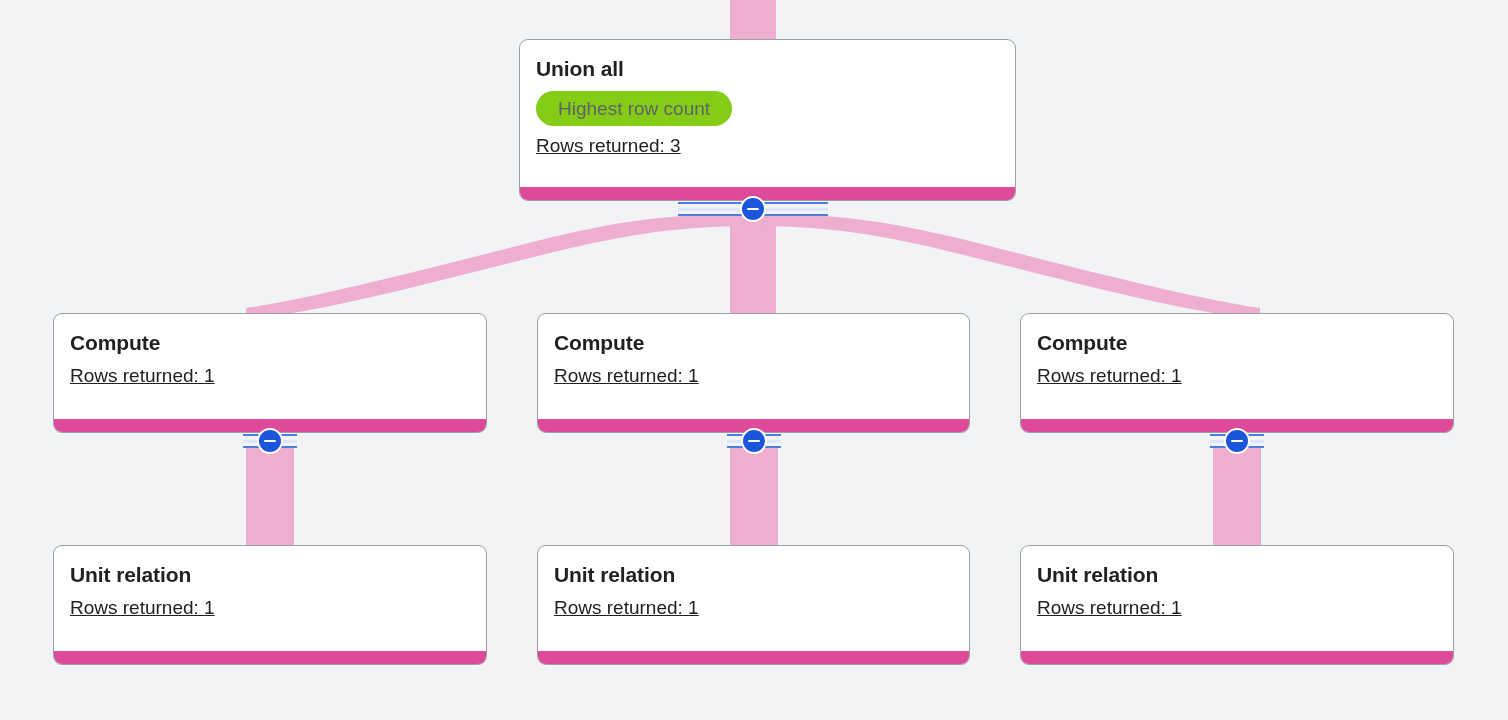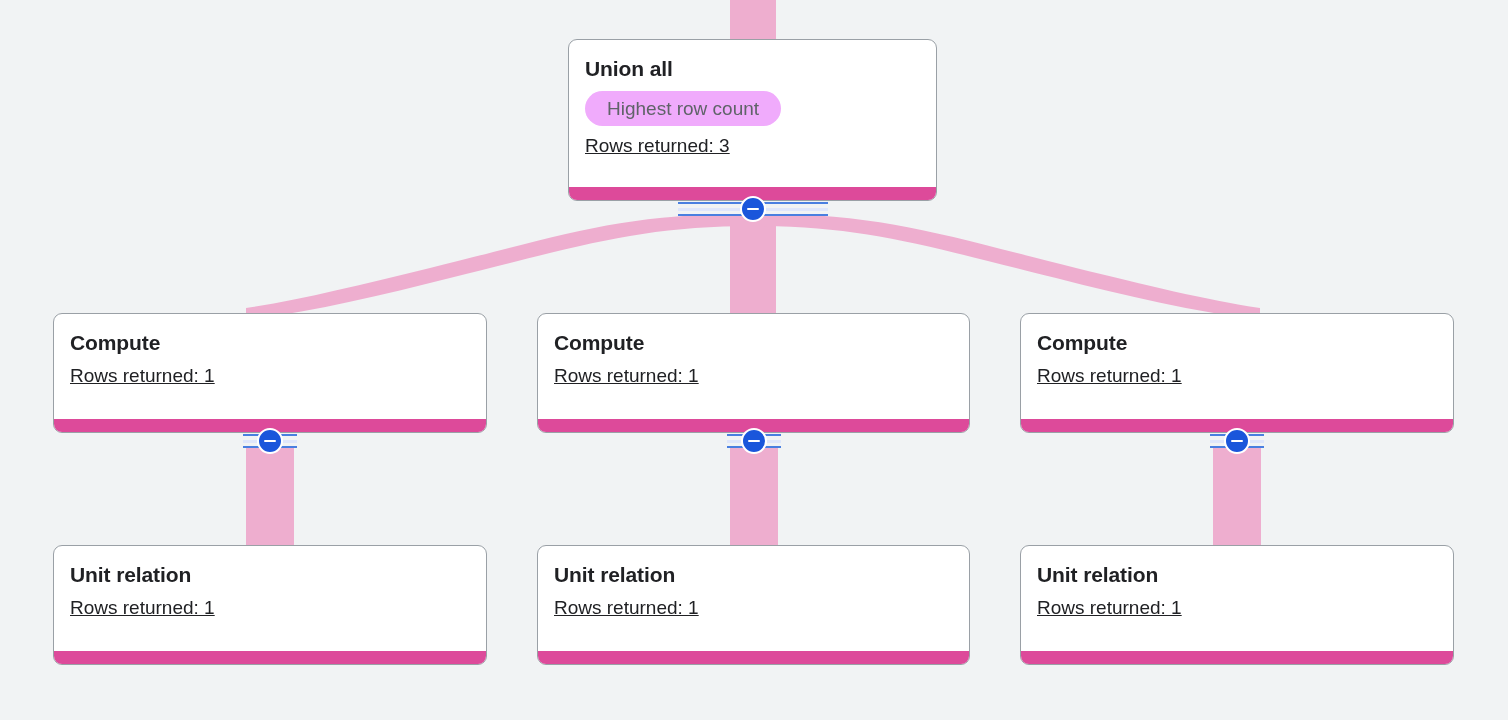--- a/index.html
+++ b/index.html
@@ -48,21 +48,21 @@
     line-height: 26px;
     font-weight: 700;
     color: #202124;
     letter-spacing: -0.1px;
     white-space: nowrap;
   }
   .node-badge {
     display: inline-block;
     margin-top: 9px;
     padding: 6px 22px;
-    background: #f0abfc;
+    background: #84cc16;
     border-radius: 18px;
     font-size: 19px;
     line-height: 23px;
     color: #5F6368;
     white-space: nowrap;
   }
   .node-metric {
     margin-top: 8px;
     font-size: 19px;
     line-height: 24px;
@@ -152,21 +152,21 @@
              Z" fill="#EEAECF"></path>
     <polygon points="1196,313 1236,313 1216,327" fill="#E294C2"></polygon>
 
     <path d="M 246 446 L 294 446 L 294 552 L 246 552 Z" fill="#EEAECF"></path>
 
     <path d="M 730 446 L 778 446 L 778 552 L 730 552 Z" fill="#EEAECF"></path>
 
     <path d="M 1213 446 L 1261 446 L 1261 552 L 1213 552 Z" fill="#EEAECF"></path>
   </svg>
 
-  <div class="node" style="left:568px; top:39px; width:369px; height:162px;">
+  <div class="node" style="left:519px; top:39px; width:497px; height:162px;">
     <div class="node-body">
       <div class="node-title">Union all</div>
       <div class="node-badge">Highest row count</div>
       <div class="node-metric">Rows returned: 3</div>
     </div>
     <div class="node-accent"></div>
   </div>
   <div class="collapse-toggle" style="left:678px; top:196px; width:150px; height:26px;">
     <div class="toggle-bars">
       <span class="l1"></span>

